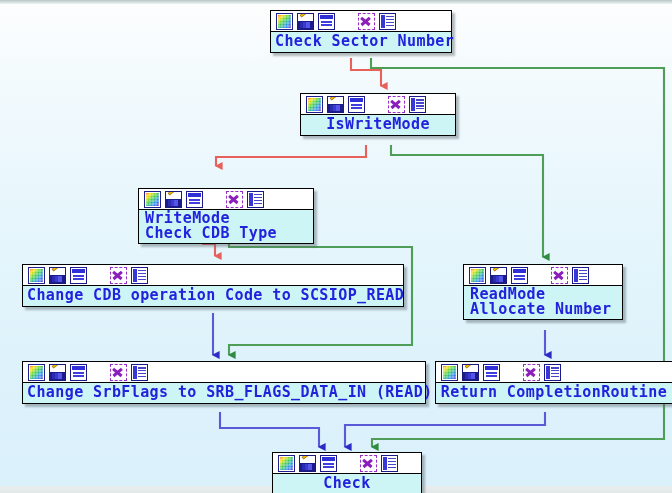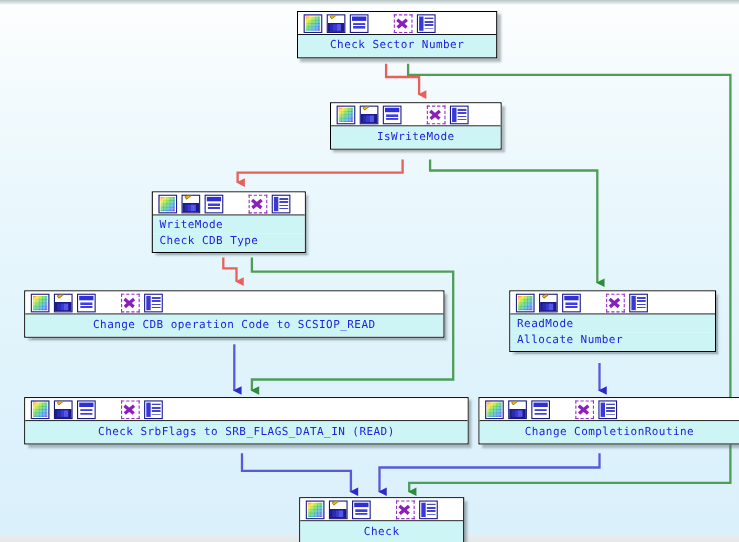--- a/index.html
+++ b/index.html
@@ -37,23 +37,23 @@
     height:21px;
     background:#ffffff;
     border-bottom:1px solid #000;
     display:flex;align-items:center;
     padding-left:5px;
     box-sizing:border-box;
   }
   .node .label{
     background:#cdf5f6;
     color:#2222dd;
-    font-size:10px;
+    font-size:15px;
     line-height:15px;
-    font-weight:normal;
+    font-weight:bold;
     letter-spacing:0.4px;
     text-align:center;
     padding:2px 4px 3px 4px;
     white-space:pre;
     box-sizing:border-box;
   }
   .node.twoline .label{padding:1px 4px 2px 6px;text-align:left;}
   .node.rtn .label{letter-spacing:.5px;}
 
   
@@ -194,21 +194,21 @@
     <div class="toolbar">
       <span class="ico ico-palette"></span>
       <span class="ico ico-chart-edit"></span>
       <span class="ico ico-window"></span>
       <span class="ico ico-transform gap"></span>
       <span class="ico ico-doc"></span>
     </div>
     <div class="label">IsWriteMode</div>
   </div>
 
-  <div class="node twoline" style="left:138px;top:174px;width:140px;">
+  <div class="node twoline" style="left:138px;top:188px;width:176px;">
     <div class="toolbar">
       <span class="ico ico-palette"></span>
       <span class="ico ico-chart-edit"></span>
       <span class="ico ico-window"></span>
       <span class="ico ico-transform gap"></span>
       <span class="ico ico-doc"></span>
     </div>
     <div class="label" style="padding-bottom:0;">WriteMode</div>
     <div class="label" style="padding-top:0;">Check CDB Type</div>
   </div>
@@ -217,52 +217,52 @@
     <div class="toolbar">
       <span class="ico ico-palette"></span>
       <span class="ico ico-chart-edit"></span>
       <span class="ico ico-window"></span>
       <span class="ico ico-transform gap"></span>
       <span class="ico ico-doc"></span>
     </div>
     <div class="label">Change CDB operation Code to SCSIOP_READ</div>
   </div>
 
-  <div class="node twoline" style="left:463px;top:264px;width:188px;">
+  <div class="node twoline" style="left:463px;top:264px;width:160px;">
     <div class="toolbar">
       <span class="ico ico-palette"></span>
       <span class="ico ico-chart-edit"></span>
       <span class="ico ico-window"></span>
       <span class="ico ico-transform gap"></span>
       <span class="ico ico-doc"></span>
     </div>
     <div class="label" style="padding-bottom:0;">ReadMode</div>
     <div class="label" style="padding-top:0;">Allocate Number</div>
   </div>
 
   <div class="node" style="left:22px;top:361px;width:404px;">
     <div class="toolbar">
       <span class="ico ico-palette"></span>
       <span class="ico ico-chart-edit"></span>
       <span class="ico ico-window"></span>
       <span class="ico ico-transform gap"></span>
       <span class="ico ico-doc"></span>
     </div>
-    <div class="label">Check SrbFlags to SRB_FLAGS_DATA_IN (READ)</div>
+    <div class="label">Change SrbFlags to SRB_FLAGS_DATA_IN (READ)</div>
   </div>
 
   <div class="node" style="left:435px;top:361px;width:238px;">
     <div class="toolbar">
       <span class="ico ico-palette"></span>
       <span class="ico ico-chart-edit"></span>
       <span class="ico ico-window"></span>
       <span class="ico ico-transform gap"></span>
       <span class="ico ico-doc"></span>
     </div>
-    <div class="label">Change CompletionRoutine</div>
+    <div class="label">Return CompletionRoutine</div>
   </div>
 
   <div class="node rtn" style="left:272px;top:452px;width:150px;">
     <div class="toolbar">
       <span class="ico ico-palette"></span>
       <span class="ico ico-chart-edit"></span>
       <span class="ico ico-window"></span>
       <span class="ico ico-transform gap"></span>
       <span class="ico ico-doc"></span>
     </div>

